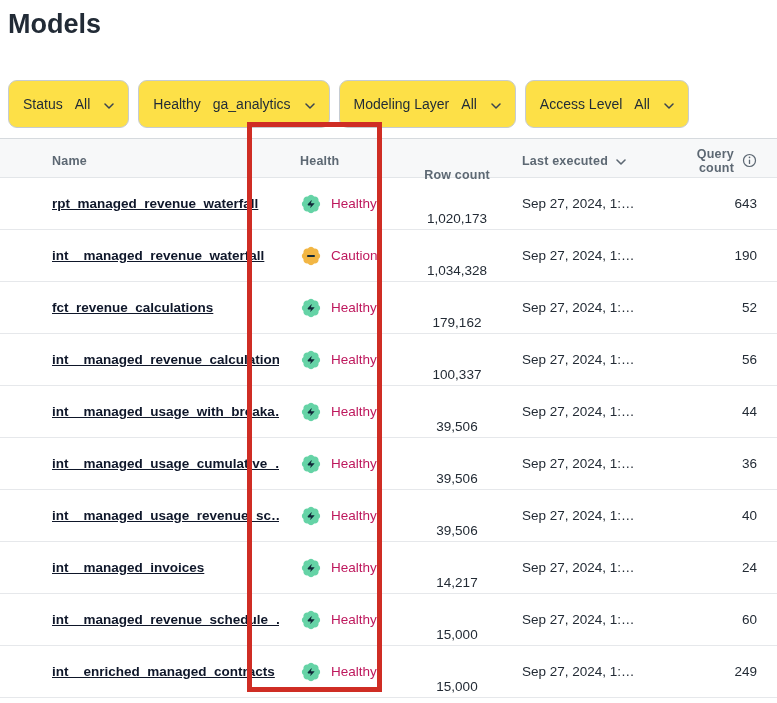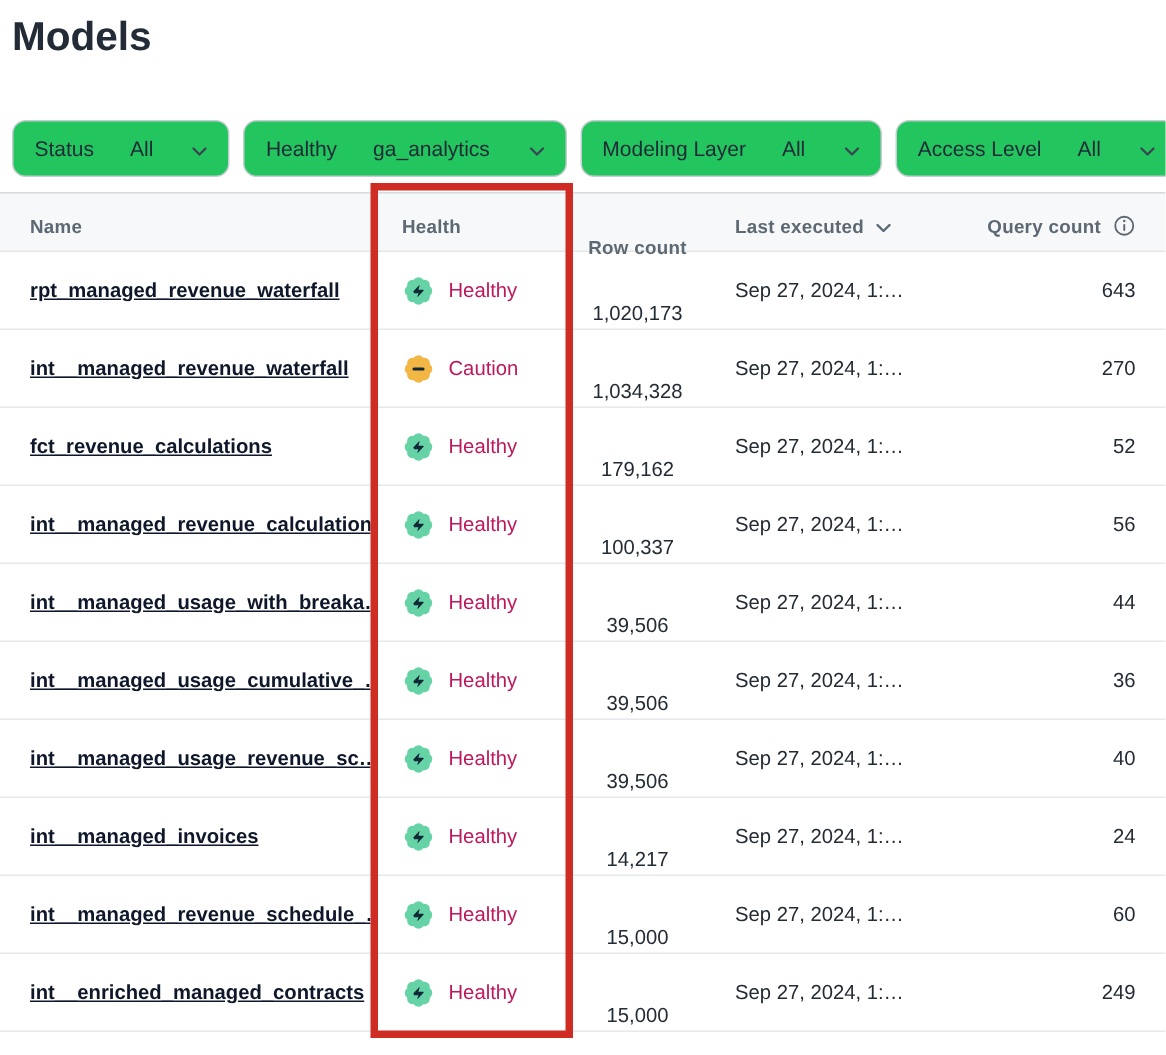--- a/index.html
+++ b/index.html
@@ -17,43 +17,44 @@
   
   .filters {
     margin: 40px 0 0 8px;
     display: flex;
     gap: 9px;
     align-items: center;
   }
   .filter-btn {
     display: inline-flex;
     align-items: center;
-    gap: 24px;
-    height: 38px;
+    gap: 12px;
+    height: 48px;
     padding: 0 14px;
-    background: #22c55e;
+    background: #fde047;
     border: 1px solid #c6ccd2;
     border-radius: 9px;
     font-family: "Liberation Sans", sans-serif;
     font-size: 14px;
     color: #1f2a37;
     cursor: pointer;
     white-space: nowrap;
   }
   .filter-btn .flabel { font-weight: 400; }
   .filter-btn .fvalue { font-weight: 400; }
   .chev { display: inline-block; margin-left: 2px; }
 
   
   .table { margin-top: 10px; width: 777px; }
   .trow {
     display: grid;
     grid-template-columns: 247px 136px 84px 180px 1fr;
     padding-right: 20px;
     align-items: center;
+    padding-left: 32px;
   }
   .thead {
     height: 40px;
     background: #f7f8f9;
     border-top: 1px solid #d6dade;
     border-bottom: 1px solid #e3e6e9;
     font-size: 12.5px;
     font-weight: 700;
     color: #5d6873;
     letter-spacing: 0.2px;
@@ -200,21 +201,21 @@
         <svg width="22" height="22" viewBox="0 0 24 24">
           <path d="M3.85 8.62a4 4 0 0 1 4.78-4.77 4 4 0 0 1 6.74 0 4 4 0 0 1 4.78 4.78 4 4 0 0 1 0 6.74 4 4 0 0 1-4.77 4.78 4 4 0 0 1-6.75 0 4 4 0 0 1-4.78-4.77 4 4 0 0 1 0-6.76Z" fill="#f2b644"></path>
 
           <rect x="7.6" y="10.85" width="8.8" height="2.3" rx="1.15" fill="#112838"></rect>
         </svg>
       </span>
       <span class="health-label">Caution</span>
     </div>
     <div class="cell-rowcount">1,034,328</div>
     <div class="cell-lastexec">Sep 27, 2024, 1:…</div>
-    <div class="cell-querycount">270</div>
+    <div class="cell-querycount">190</div>
   </div>
 
   <div class="trow">
     <div class="cell-name">
       <a class="model-link">fct_revenue_calculations</a>
     </div>
     <div class="cell-health">
       <span class="badge">
         <svg width="22" height="22" viewBox="0 0 24 24">
           <path d="M3.85 8.62a4 4 0 0 1 4.78-4.77 4 4 0 0 1 6.74 0 4 4 0 0 1 4.78 4.78 4 4 0 0 1 0 6.74 4 4 0 0 1-4.77 4.78 4 4 0 0 1-6.75 0 4 4 0 0 1-4.78-4.77 4 4 0 0 1 0-6.76Z" fill="#65d3a6"></path>

